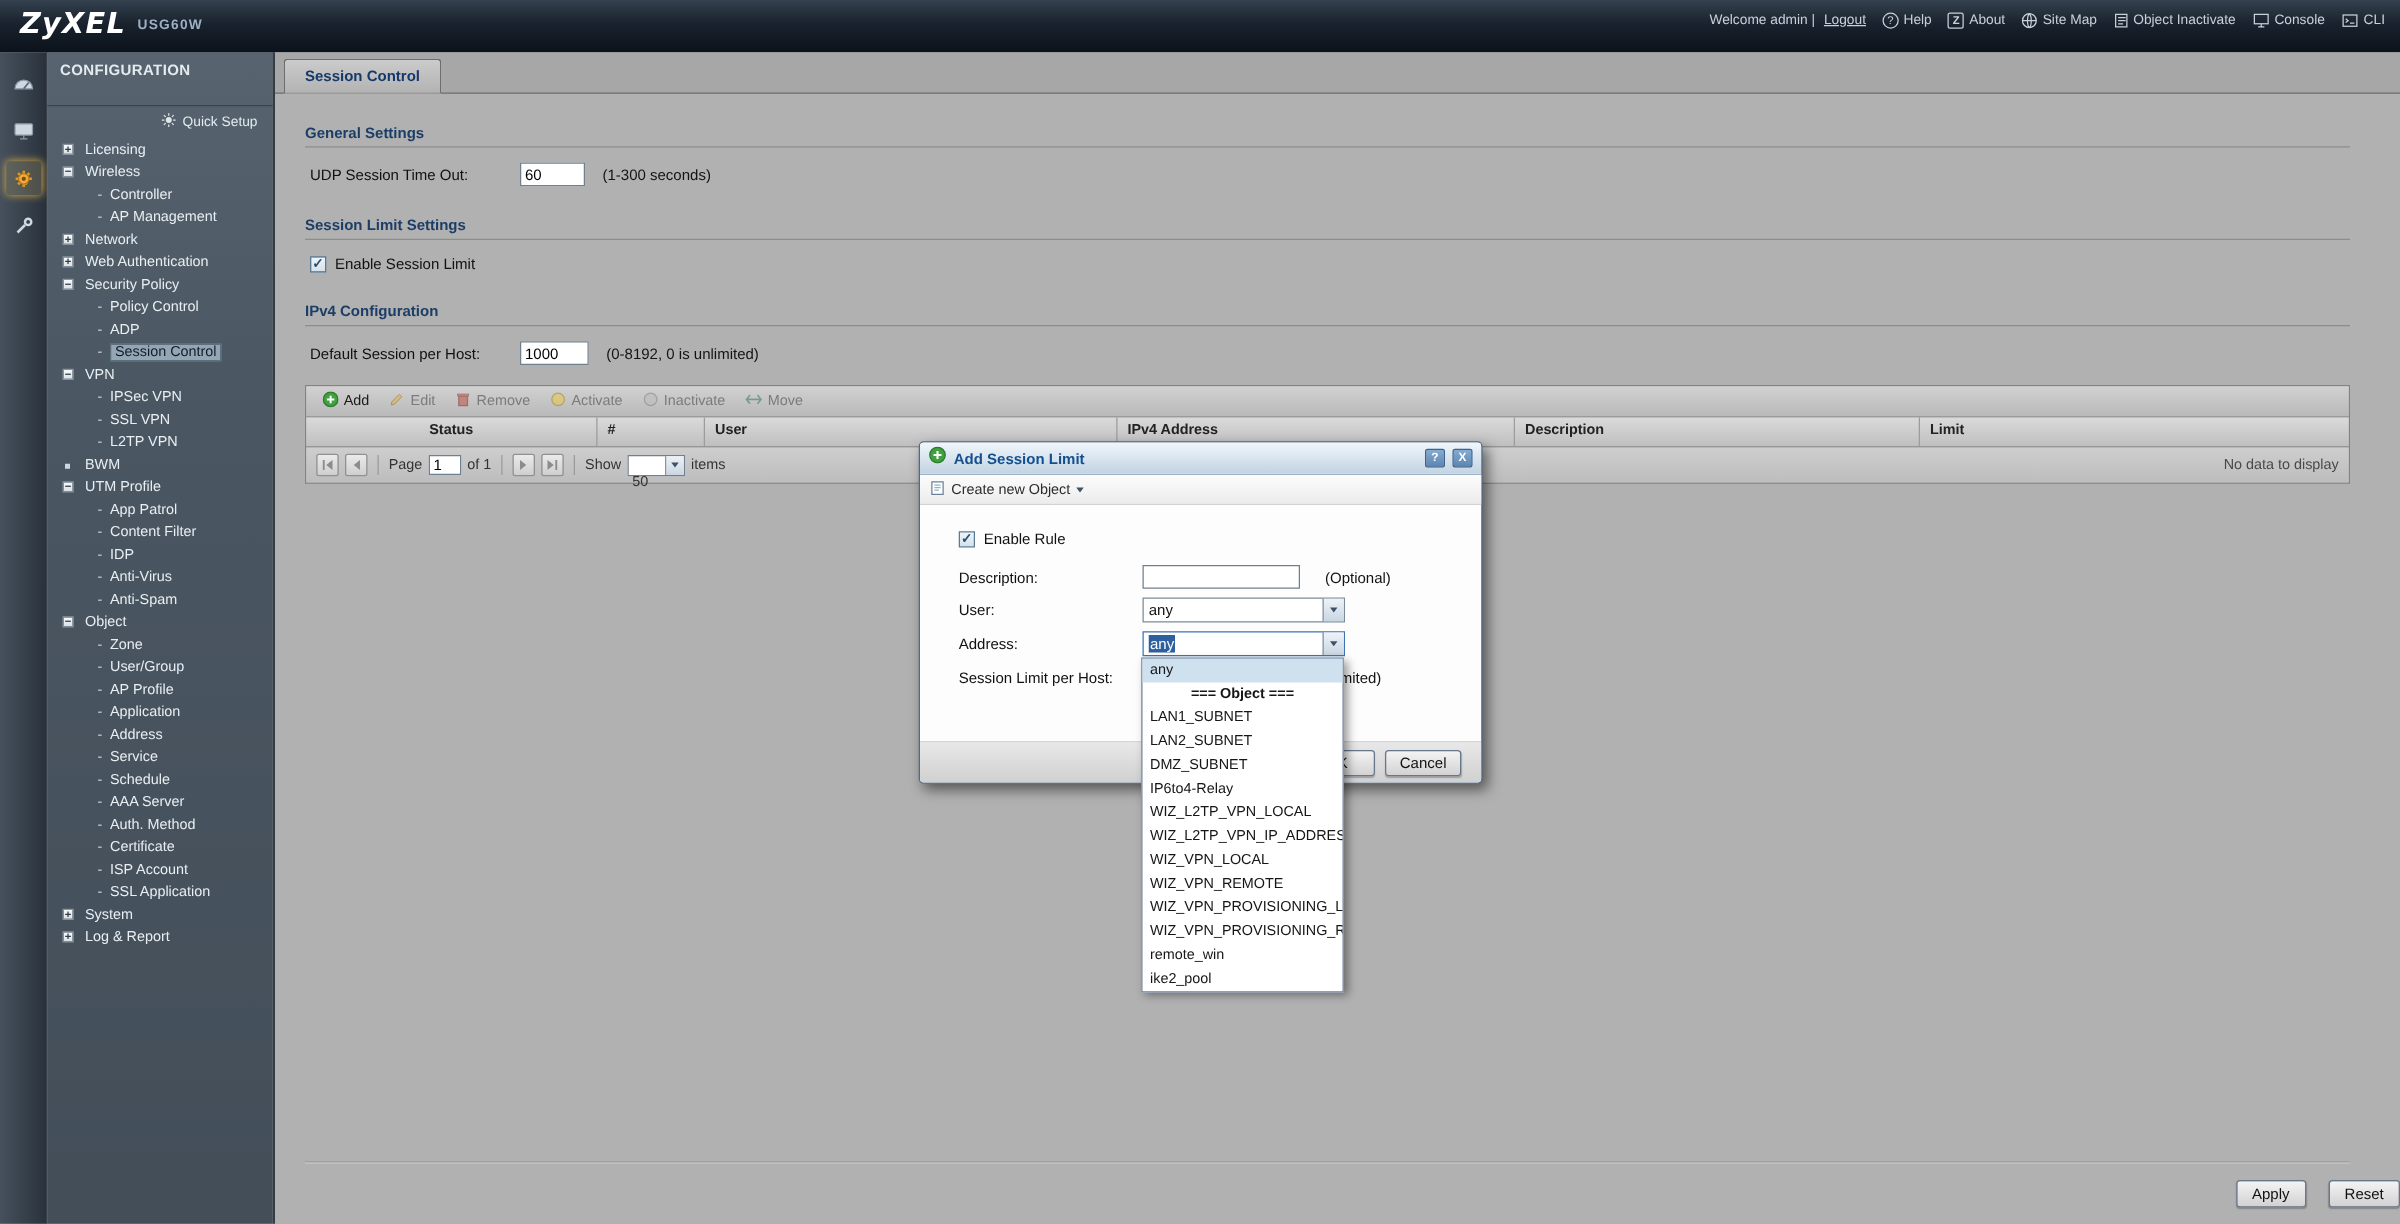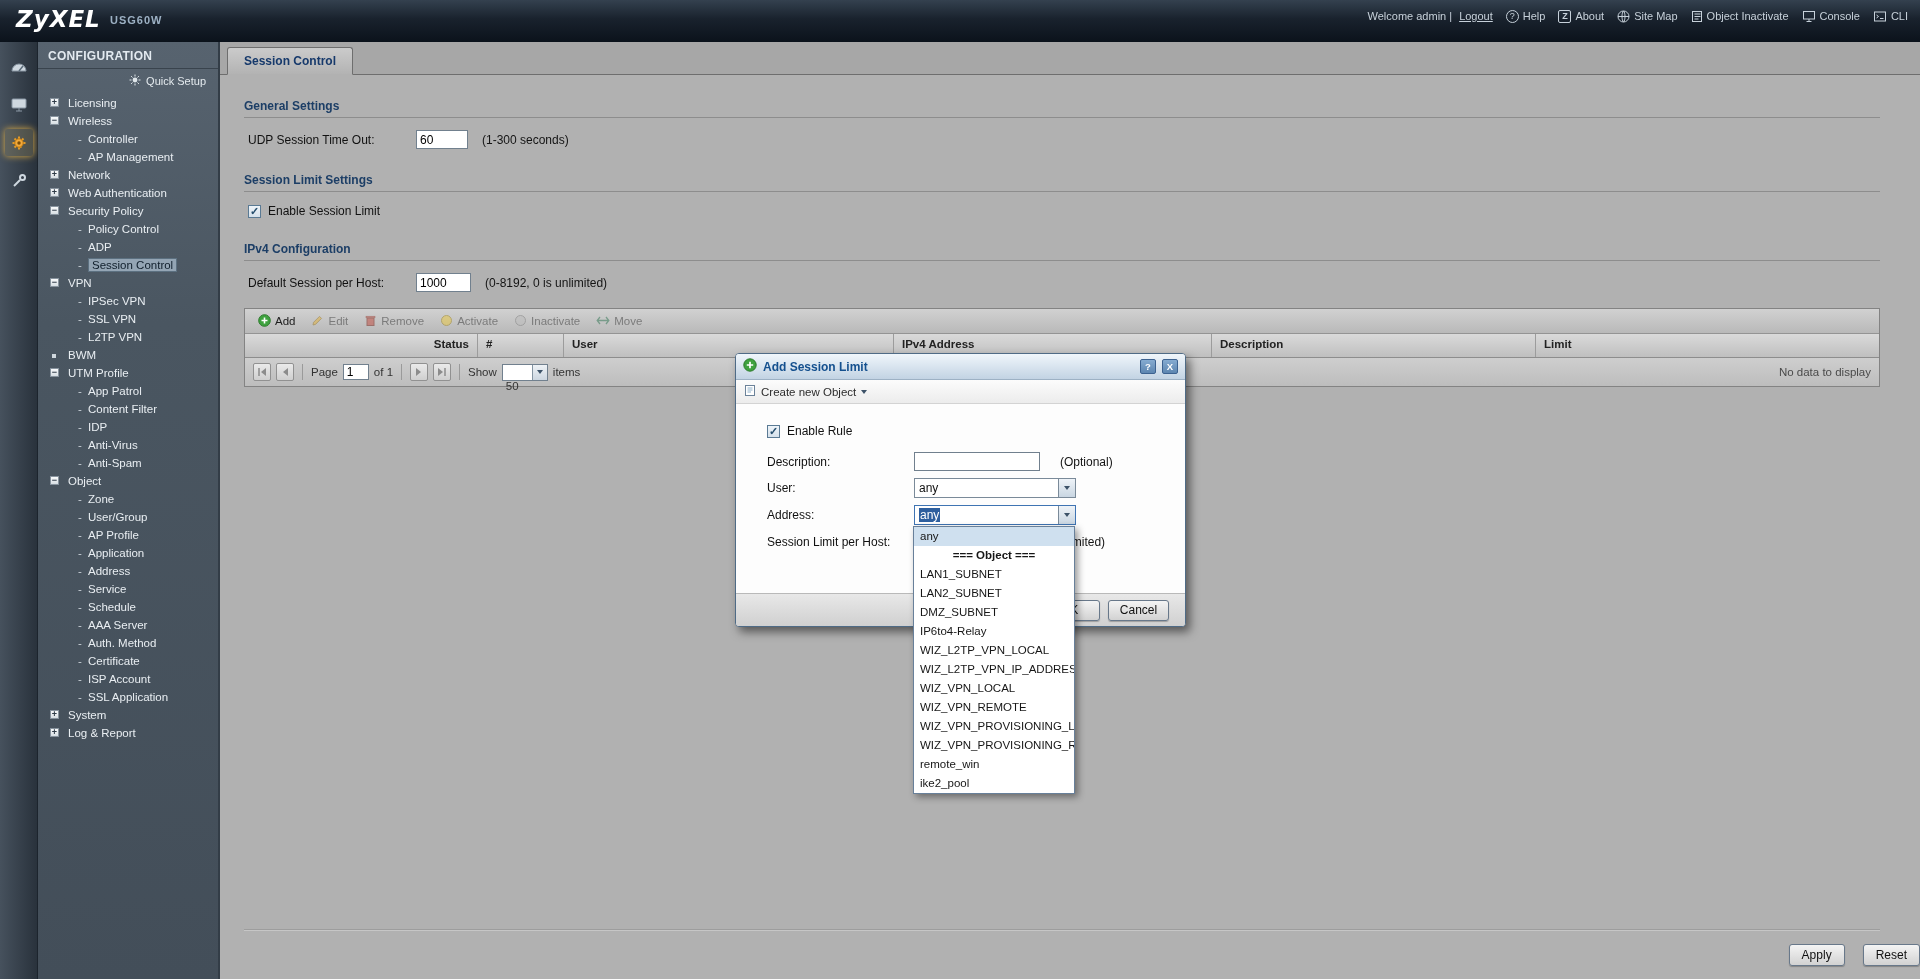--- a/index.html
+++ b/index.html
@@ -27,21 +27,21 @@
   .iconstrip { position: absolute; left: 0; top: 42px; width: 38px; height: 937px;
     background: linear-gradient(90deg, #46515d, #29323c); border-right: 1px solid #1c242d; }
   .strip-icon { width: 28px; height: 27px; margin: 11px auto 0; display: flex;
     align-items: center; justify-content: center; border-radius: 3px; cursor: pointer; }
   .strip-icon.active { background: rgba(255,215,120,.16); box-shadow: 0 0 7px rgba(255,195,70,.85); }
 
   
   .sidebar { position: absolute; left: 38px; top: 42px; width: 182px; height: 937px;
     background: linear-gradient(180deg, #57636f 0%, #4a5661 30%, #434e59 100%);
     border-right: 2px solid #333d47; }
-  .sb-title { padding: 7px 10px 5px; font-size: 12px; font-weight: bold; color: #e3eaf0;
+  .sb-title { padding: 7px 10px 21px; font-size: 12px; font-weight: bold; color: #e3eaf0;
     border-bottom: 1px solid #39434d; letter-spacing: .3px; }
   .quick-setup { display: flex; justify-content: flex-end; align-items: center; gap: 5px;
     padding: 5px 12px 3px; color: #e4eaee; font-size: 11px; cursor: pointer; }
   .sb-items { margin-top: 3px; }
   .sb-item { position: relative; height: 18px; line-height: 18px; font-size: 11.5px;
     color: #e9eef2; white-space: nowrap; cursor: pointer; }
   .sb-item.l1 { padding-left: 30px; }
   .sb-item.l2 { padding-left: 50px; }
   .sb-item.l2::before { content: "-"; position: absolute; left: 40px; color: #ccd4db; }
   .exp { position: absolute; left: 12px; top: 4px; width: 9px; height: 9px;
@@ -80,21 +80,21 @@
   .gtoolbar { height: 25px; background: linear-gradient(#d1d1d1, #b9b9b9);
     border-bottom: 1px solid #949494; display: flex; align-items: center; padding: 0 6px; gap: 2px; }
   .tbtn { display: flex; align-items: center; gap: 4px; padding: 2px 7px; font-size: 11.5px;
     color: #1c1c1c; cursor: pointer; }
   .tbtn.dis { color: #7b7b7b; }
   .dimmed { opacity: .55; }
   .ghead { display: flex; height: 24px; background: linear-gradient(#dadada, #bfbfbf);
     border-bottom: 1px solid #8d8d8d; font-size: 11.5px; font-weight: bold; color: #222; }
   .gc { padding: 4px 8px; border-right: 1px solid #9c9c9c; cursor: pointer; }
   .gc:last-child { border-right: none; }
-  .c-status { width: 233px; text-align: right; } .c-num { width: 86px; }
+  .c-status { width: 233px; text-align: center; } .c-num { width: 86px; }
   .c-user { width: 330px; } .c-ip { width: 318px; } .c-desc { width: 324px; } .c-limit { flex: 1; }
   .gfoot { height: 28px; background: linear-gradient(#cecece, #bdbdbd); display: flex;
     align-items: center; padding: 0 8px; gap: 5px; font-size: 11.5px; color: #333; }
   .navb { width: 18px; height: 18px; background: linear-gradient(#eaeaea, #cfcfcf);
     border: 1px solid #919191; border-radius: 2px; display: flex; align-items: center;
     justify-content: center; cursor: pointer; }
   .vsep { width: 1px; height: 16px; background: #9a9a9a; margin: 0 3px; }
   .pg-input { width: 26px; height: 16px; }
   .showsel { display: flex; width: 46px; height: 17px; border: 1px solid #71808e; background: #fff;
     font-size: 11.5px; cursor: pointer; }

